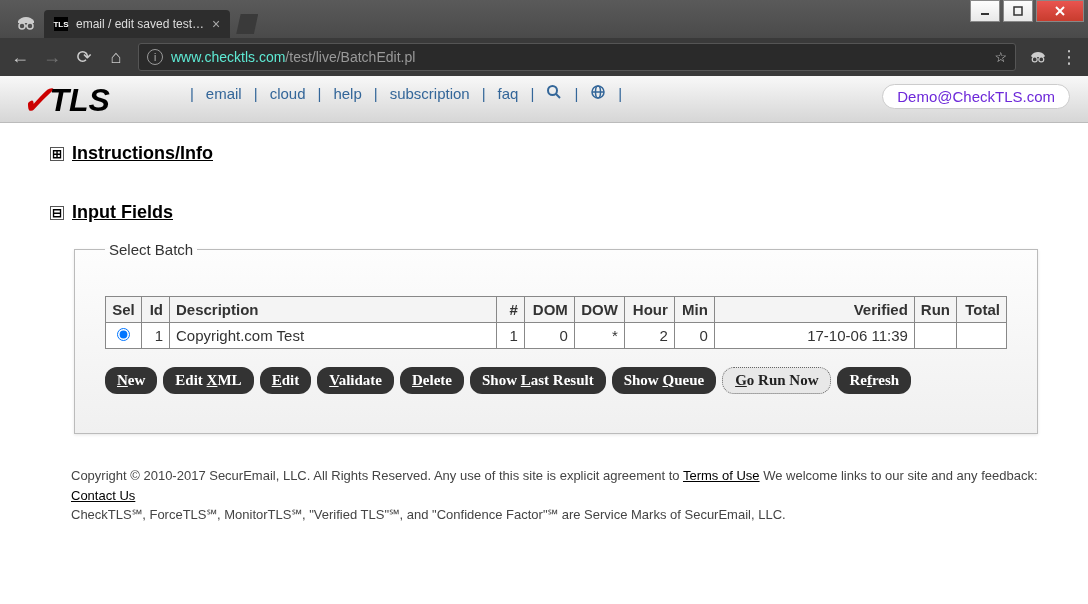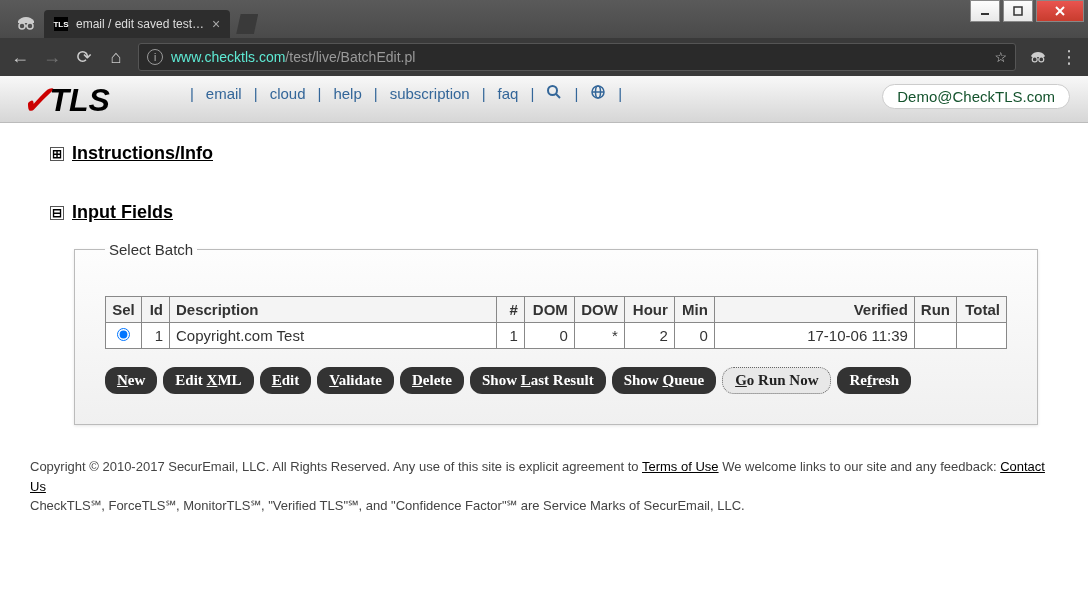--- a/index.html
+++ b/index.html
@@ -31,42 +31,42 @@
   .page { background: #fff; height: calc(604px - 38px - 38px); overflow: auto; }
   
   .header-bar { background: linear-gradient(#f8f8f8,#d6d6d6); border-bottom: 1px solid #bbb; padding: 4px 20px 2px 20px; display: flex; align-items: flex-start; }
   .logo { display:flex; align-items:center; font-family: Arial; font-weight:bold; font-style:italic; font-size:32px; color:#000; }
   .logo .check { color:#c00; font-size:40px; line-height:1; margin-right: -4px; }
   .header-right { flex:1; padding-left: 80px; }
   .page-title { color:#369; font-size:26px; font-family: Verdana; padding: 2px 0; }
   .nav-links { color:#369; font-size:15px; padding: 4px 0 6px 0; display:flex; align-items:center; gap:12px; }
   .nav-links .sep { color:#369; }
   .nav-links a { color:#369; text-decoration:none; cursor:pointer; }
-  .user-pill { position:absolute; right:18px; top:84px; background:#fff; border:1px solid #ccc; border-radius:14px; padding:3px 14px; font-size:15px; color:#14532d; }
+  .user-pill { position:absolute; right:18px; top:84px; background:#fff; border:1px solid #ccc; border-radius:14px; padding:3px 14px; font-size:15px; color:#6d28d9; }
   
   .content { padding: 20px 50px; }
   .section-head { display:flex; align-items:center; gap:8px; margin-bottom: 18px; font-size:18px; font-weight:bold; }
   .section-head .toggle { width:14px; height:14px; border:1px solid #555; display:flex; align-items:center; justify-content:center; font-size:12px; line-height:1; cursor:pointer; }
   .section-head a { color:#000; text-decoration:underline; cursor:pointer; }
   
-  fieldset { border:1px solid #bbb; background: linear-gradient(#fdfdfd,#f0f0f0); padding: 20px 30px 30px 30px; margin-left: 24px; margin-top: 4px; box-shadow: 0 1px 3px rgba(0,0,0,0.1); }
+  fieldset { border:1px solid #bbb; background: linear-gradient(#fdfdfd,#f0f0f0); padding: 20px 30px 39px 30px; margin-left: 24px; margin-top: 4px; box-shadow: 0 1px 3px rgba(0,0,0,0.1); }
   legend { font-size:15px; color:#333; padding: 0 4px; }
   
   table.batch { border-collapse: collapse; width: 100%; background:#fff; }
   table.batch th, table.batch td { border:1px solid #888; padding:4px 6px; font-size:15px; color:#333; }
   table.batch th { background:#f4f4f4; font-weight:bold; text-align:left; }
   table.batch th.r, table.batch td.r { text-align:right; }
   table.batch th.c, table.batch td.c { text-align:center; }
   
   .btn-row { margin-top: 18px; display:flex; gap:6px; flex-wrap:wrap; }
   .pill { background:#333; color:#fff; border:none; border-radius:12px; padding:4px 12px; font-size:15px; font-weight:bold; cursor:pointer; font-family: Verdana; }
   .pill.focus { background:#e8e8e8; color:#222; border:1px dotted #666; }
   .pill u { text-decoration:underline; }
   
-  .footer { padding: 12px 30px; font-size:13px; color:#444; line-height:1.5; }
+  .footer { padding: 12px 30px; font-size:13px; color:#444; line-height:1.5;margin-left:41px; }
   .footer a { color:#000; text-decoration:underline; }
 </style>
 </head>
 <body>
 
 <div class="window-controls">
   <div class="win-btn">
       <svg width="10" height="10">
         <line x1="1" y1="8" x2="9" y2="8" stroke="#333" stroke-width="2"></line>
       </svg>

